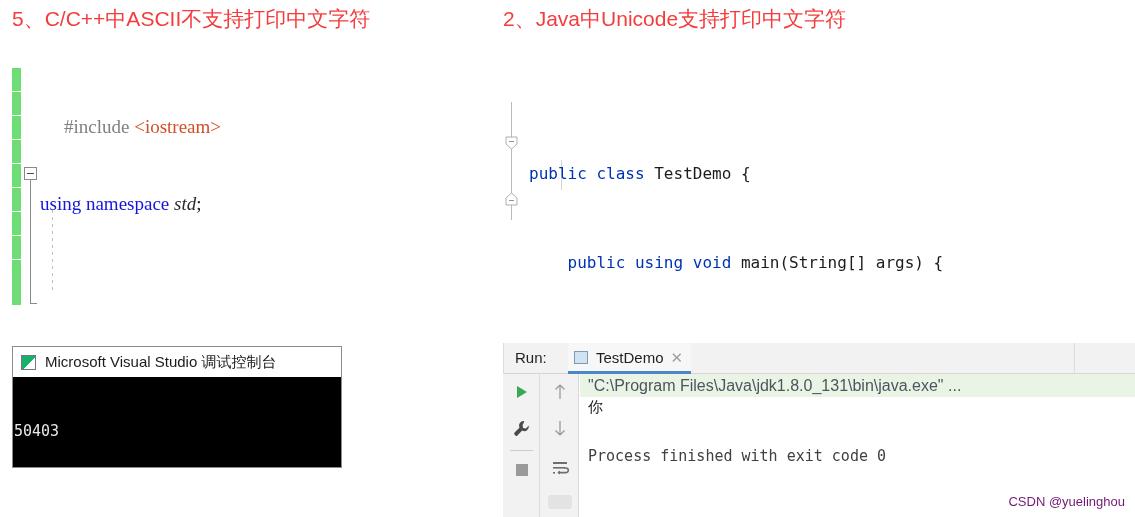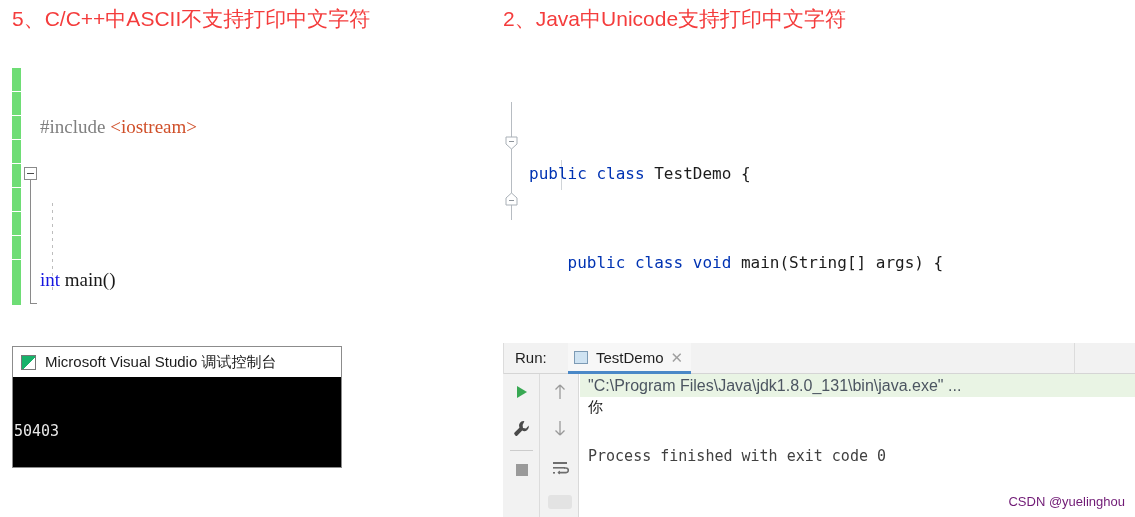--- a/index.html
+++ b/index.html
@@ -52,21 +52,21 @@
   .cpp-lines {
     position: absolute;
     left: 28px;
     top: 0px;
     font-family: "Liberation Serif", serif;
     font-size: 19px;
     line-height: 25.5px;
     white-space: pre;
   }
   .cpp-lines .ln { height: 25.5px; }
-  .tok-pre    { color: #808080; }
+  .tok-pre    { color: #808080; margin-left: 24px; }
   .tok-inc    { color: #d0502a; }
   .tok-kw     { color: #1515e0; }
   .tok-id     { color: #181818; }
   .tok-std    { color: #2b2b2b; font-style: italic; }
   .tok-punct  { color: #1a1a1a; }
 
   
   .cpp-fold-box {
     position: absolute;
     left: 12px;
@@ -366,20 +366,21 @@
       <i style="margin-top:23px"></i>
   </div>
 
   <div class="cpp-fold-box"></div>
   <div class="cpp-fold-line"></div>
   <div class="cpp-fold-foot"></div>
   <div class="cpp-dash"></div>
 
   <div class="cpp-lines">
     <div class="ln"><span class="tok-pre">#include </span><span class="tok-inc">&lt;iostream&gt;</span></div>
+    <div class="ln"><span class="tok-kw">using namespace </span><span class="tok-std">std</span><span class="tok-punct">;</span></div>
     <div class="ln">&nbsp;</div>
     <div class="ln"><span class="tok-kw">int </span><span class="tok-id">main</span><span class="tok-punct">()</span></div>
     <div class="ln"><span class="tok-punct">{</span></div>
     <div class="ln">&nbsp;</div>
     
     
     
   </div>
 </div>
 
@@ -401,21 +402,21 @@
         <path d="M6.5 1 L12 6 V13 H1 V6 Z" fill="#ffffff" stroke="#a9b0b7" stroke-width="1"></path>
         <rect x="4" y="8" width="5" height="1" fill="#8e959c"></rect>
       </svg>
     </span>
   </div>
 
   <div class="java-indentline"></div>
 
   <div class="java-lines">
     <div><span class="jkw">public class </span><span class="jid">TestDemo</span><span class="jnorm"> {</span></div>
-    <div>    <span class="jkw">public class void </span><span class="jid">main</span><span class="jnorm">(String[] args) {</span></div>
+    <div>    <span class="jkw">public using void </span><span class="jid">main</span><span class="jnorm">(String[] args) {</span></div>
     <div>        <span class="jnorm">System.</span><span class="jout">out</span><span class="jnorm">.println(</span><span class="jchar">'你'</span><span class="jnorm">);</span></div>
     <div>    <span class="jnorm">}</span></div>
   </div>
 </div>
 
 <div id="vs-console">
   <div class="vs-titlebar">
     <span class="vs-icon"></span>
     <span class="vs-title">Microsoft Visual Studio 调试控制台</span>
   </div>

